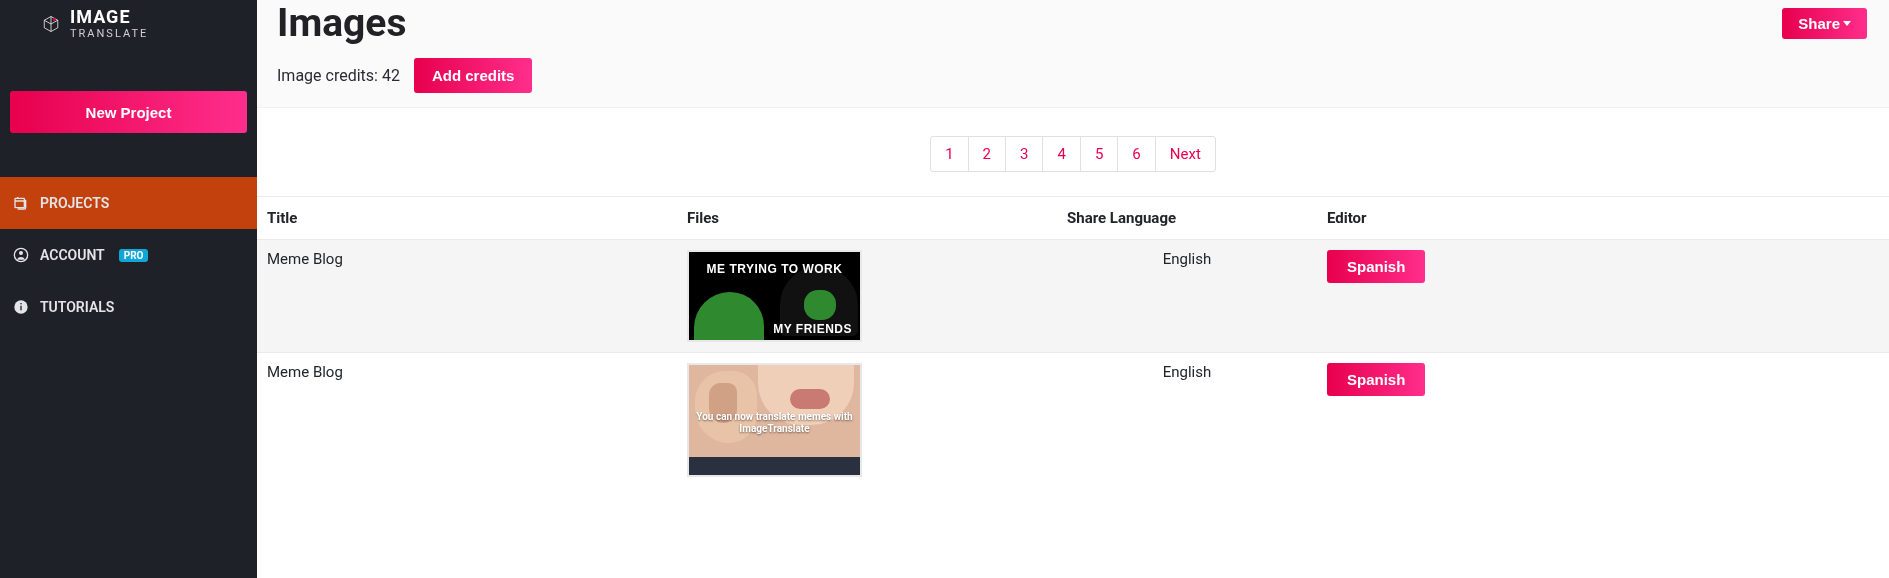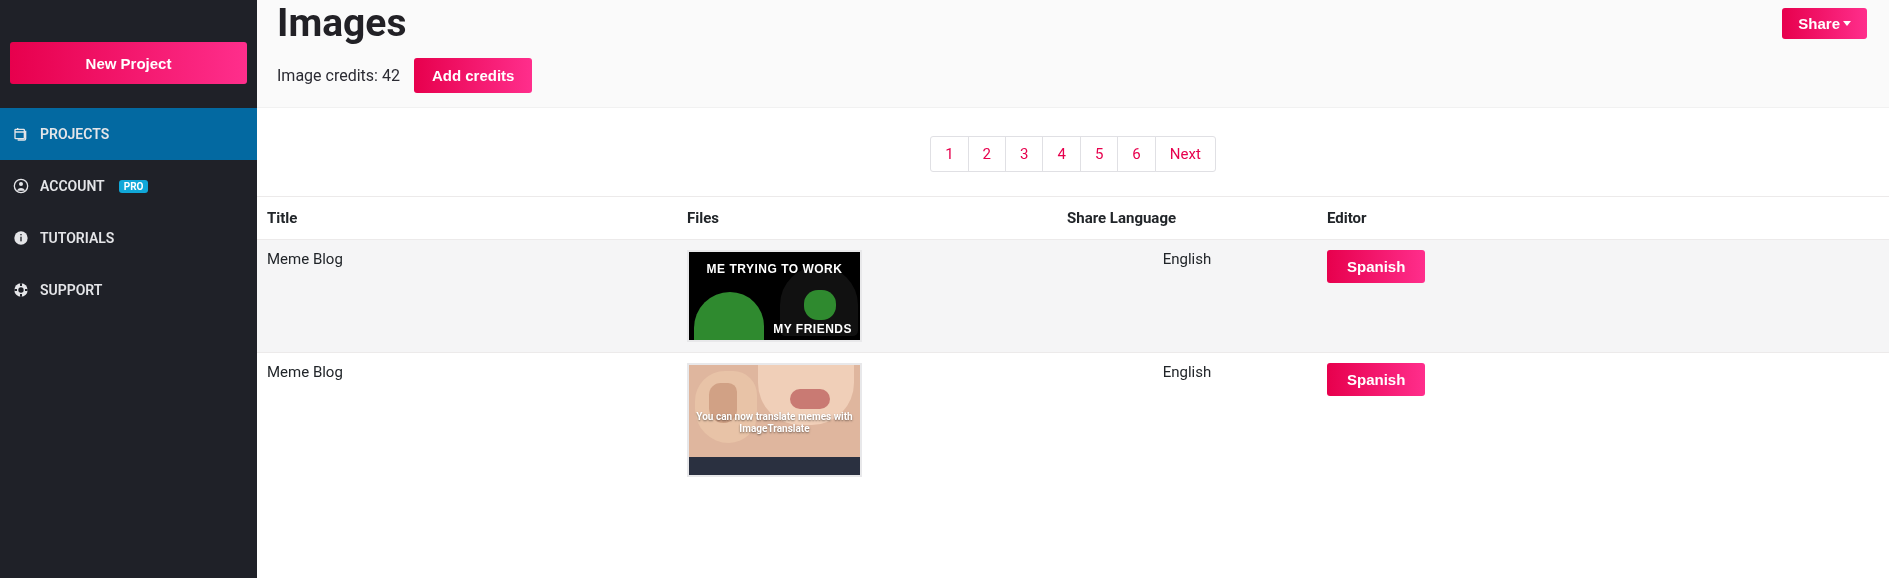--- a/index.html
+++ b/index.html
@@ -60,21 +60,22 @@
   display: flex;
   align-items: center;
   gap: 10px;
   padding: 17px 12px;
   font-size: 14px;
   font-weight: 600;
   color: #e4e5e8;
   cursor: pointer;
 }
 .nav-item.active {
-  background: #0369a1;
+  background: #c2410c;
+  margin-top: 20px;
 }
 .nav-icon {
   width: 18px; height: 18px;
   display: inline-flex; align-items: center; justify-content: center;
   color: #e4e5e8;
   flex: 0 0 18px;
 }
 .pro-badge {
   background: #10a7d8;
   color: #fff;
@@ -264,20 +265,35 @@
 }
 .meme2-darkband {
   position:absolute; left:0; right:0; bottom:0; height:18px;
   background:#2a3040;
 }
 </style>
 </head>
 <body>
 
 <aside class="sidebar">
+  <div class="logo-row">
+    <span class="nav-icon">
+      <svg width="36" height="36" viewBox="0 0 48 48">
+          <g stroke="#fff" stroke-width="2" fill="none">
+            <path d="M24 4 L42 14 L42 34 L24 44 L6 34 L6 14 Z"></path>
+            <path d="M24 4 L24 24 L42 14 M24 24 L6 14 M24 24 L24 44"></path>
+          </g>
+          <circle cx="33" cy="12" r="4" fill="#e7004d"></circle>
+        </svg>
+    </span>
+    <span class="logo-text">
+      <span class="logo-image-word">IMAGE</span>
+      <span class="logo-translate-word">TRANSLATE</span>
+    </span>
+  </div>
 
   <button class="new-project-btn">New Project</button>
 
   <ul class="nav-list">
     <li class="nav-item active">
       <span class="nav-icon">
         <svg width="16" height="16" viewBox="0 0 24 24" fill="none" stroke="currentColor" stroke-width="2">
             <rect x="3" y="5" width="14" height="14" rx="1"></rect>
             <path d="M7 3v2M3 9h14M19 7v12a2 2 0 0 1-2 2H7"></path>
           </svg>
@@ -297,30 +313,20 @@
     </li>
     <li class="nav-item">
       <span class="nav-icon">
         <svg width="16" height="16" viewBox="0 0 24 24" fill="currentColor">
             <circle cx="12" cy="12" r="10" fill="currentColor"></circle>
             <rect x="11" y="10" width="2" height="7" fill="#1f2128"></rect>
             <rect x="11" y="6" width="2" height="2" fill="#1f2128"></rect>
           </svg>
       </span>
       <span>TUTORIALS</span>
-    </li>
-    <li class="nav-item">
-      <span class="nav-icon">
-        <svg width="16" height="16" viewBox="0 0 24 24" fill="currentColor">
-            <circle cx="12" cy="12" r="10"></circle>
-            <circle cx="12" cy="12" r="4" fill="#1f2128"></circle>
-            <path d="M12 2v4M12 18v4M2 12h4M18 12h4" stroke="#1f2128" stroke-width="3"></path>
-          </svg>
-      </span>
-      <span>SUPPORT</span>
     </li>
   </ul>
 </aside>
 
 <main class="main">
   <button class="share-btn">
     <span>Share</span>
     <span class="share-caret"></span>
   </button>
 

